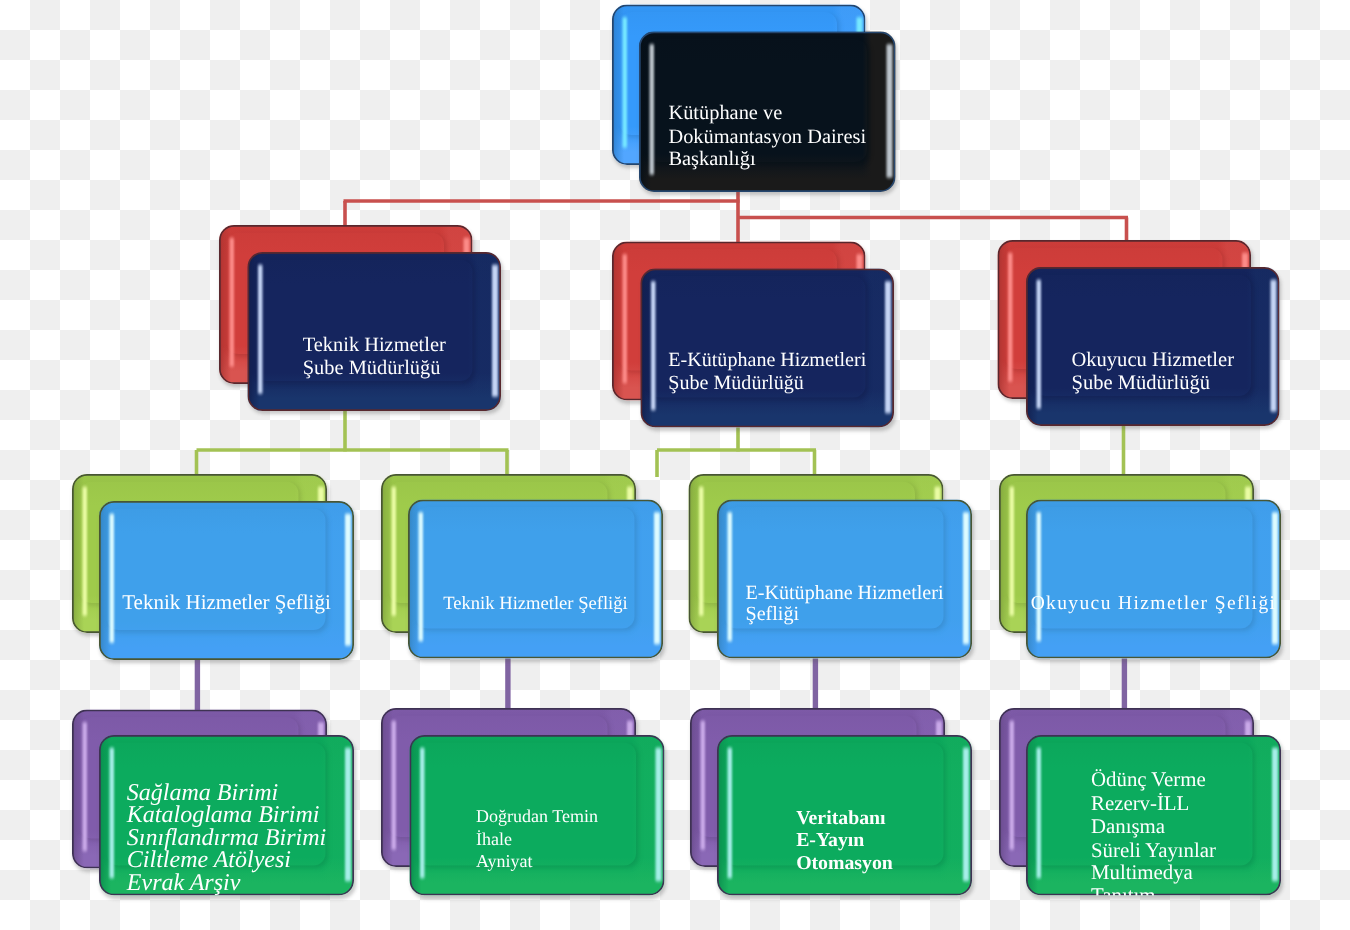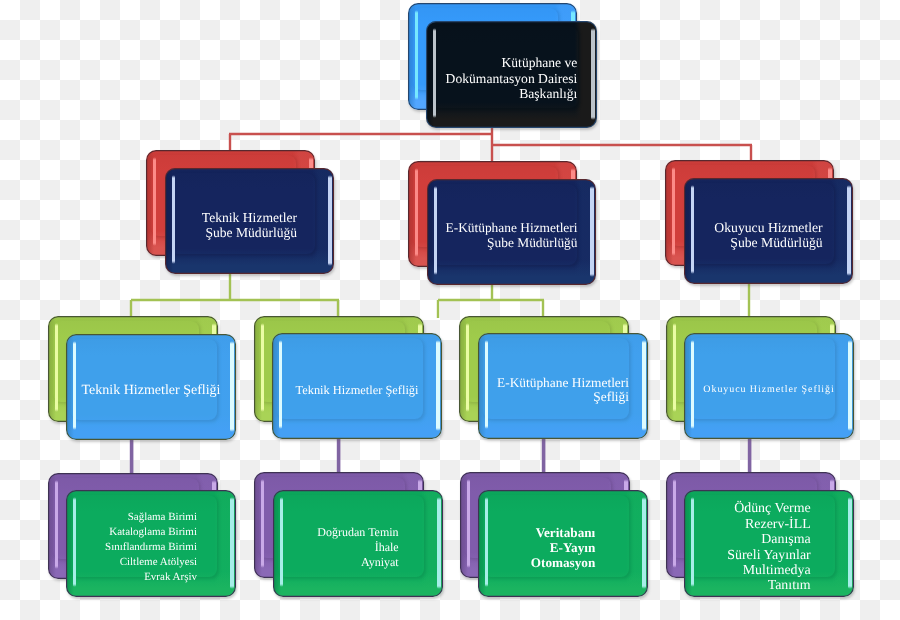--- a/index.html
+++ b/index.html
@@ -14,23 +14,23 @@
     background-size:40px 40px;
     background-position:0 0, 20px 20px;
   }
   #chart{position:absolute;left:0;top:0;width:900px;height:620px;}
   #links{position:absolute;left:0;top:0;width:900px;height:620px;pointer-events:none;}
   .node{position:absolute;left:0;top:0;}
   .card{position:absolute;border-radius:10px;}
   .card .glass{position:absolute;border-radius:8px;}
   .card .streakL,.card .streakR{position:absolute;border-radius:3px;}
   .cardtext{
-    position:absolute;left:-12px;top:4px;width:calc(100% + 24px);height:100%;
+    position:absolute;left:-12px;top:16px;width:calc(100% + 24px);height:100%;
     display:flex;align-items:center;justify-content:center;
-    text-align:right;color:#ffffff;
+    text-align:left;color:#ffffff;
     white-space:pre;
     -webkit-font-smoothing:antialiased;
     text-rendering:geometricPrecision;
     transform:translateZ(0);
     opacity:0.999;
   }
 </style>
 </head>
 <body>
 
@@ -155,34 +155,34 @@
     <div class="node">
       <div class="card" style="width: 170px; height: 106px; overflow: hidden; background: linear-gradient(90deg, rgba(124, 158, 59, 0.85) 0px, rgba(130, 166, 62, 0.55) 3px, rgba(159, 203, 75, 0) 8px, rgba(159, 203, 75, 0) calc(100% - 22px), rgba(169, 211, 86, 0.35) calc(100% - 16px), rgba(169, 211, 86, 0.35) 100%), linear-gradient(rgb(154, 197, 73) 0%, rgb(159, 203, 75) 20%, rgb(159, 203, 75) 76%, rgb(169, 211, 86) 92%, rgb(169, 211, 86) 100%); box-shadow: rgb(72, 86, 52) 0px 0px 0px 1.15px inset, rgba(90, 90, 90, 0.32) 1px 2px 2.5px; left: 666px; top: 316px;">
         <div class="glass" style="left: 5px; top: 5px; width: 146px; height: 81px; background: transparent; box-shadow: rgba(124, 158, 59, 0.42) 1.5px 1.5px 3px 0px;"></div>
         <div class="streakL" style="left: 6.6px; top: 7px; width: 3.2px; height: 89px; background: linear-gradient(rgba(234, 252, 164, 0) 0px, rgb(234, 252, 164) 3px, rgb(234, 252, 164) calc(100% - 3px), rgba(234, 252, 164, 0) 100%); filter: blur(0.65px);"></div>
         <div class="streakR" style="right: 2.4px; top: 7px; width: 3.2px; height: 91px; background: linear-gradient(rgba(234, 252, 164, 0) 0px, rgb(234, 252, 164) 3px, rgb(234, 252, 164) calc(100% - 3px), rgba(234, 252, 164, 0) 100%); filter: blur(0.7px);"></div>
       </div>
       <div class="card" style="width: 170px; height: 106px; overflow: hidden; background: linear-gradient(90deg, rgba(49, 125, 183, 0.85) 0px, rgba(52, 131, 193, 0.55) 3px, rgba(63, 160, 235, 0) 8px, rgba(63, 160, 235, 0) calc(100% - 22px), rgba(68, 160, 245, 0.35) calc(100% - 16px), rgba(68, 160, 245, 0.35) 100%), linear-gradient(rgb(61, 155, 228) 0%, rgb(63, 160, 235) 20%, rgb(63, 160, 235) 76%, rgb(68, 160, 245) 92%, rgb(68, 160, 245) 100%); box-shadow: rgb(72, 86, 52) 0px 0px 0px 1.15px inset, rgba(90, 90, 90, 0.32) 1px 2px 2.5px; left: 684px; top: 333px;">
         <div class="glass" style="left: 5px; top: 5px; width: 146px; height: 81px; background: transparent; box-shadow: rgba(49, 125, 183, 0.42) 1.5px 1.5px 3px 0px;"></div>
         <div class="streakL" style="left: 6.6px; top: 7px; width: 3.2px; height: 89px; background: linear-gradient(rgba(220, 251, 255, 0) 0px, rgb(220, 251, 255) 3px, rgb(220, 251, 255) calc(100% - 3px), rgba(220, 251, 255, 0) 100%); filter: blur(0.65px);"></div>
         <div class="streakR" style="right: 2.4px; top: 7px; width: 3.2px; height: 91px; background: linear-gradient(rgba(220, 251, 255, 0) 0px, rgb(220, 251, 255) 3px, rgb(220, 251, 255) calc(100% - 3px), rgba(220, 251, 255, 0) 100%); filter: blur(0.7px);"></div>
-        <div class="cardtext" style="font-size: 10px; line-height: 18px; letter-spacing: 0.92px; font-family: Liberation Serif, serif;">Okuyucu Hizmetler Şefliği</div>
+        <div class="cardtext" style="font-size: 13px; line-height: 18px; letter-spacing: 0.92px; font-family: Liberation Serif, serif;">Okuyucu Hizmetler Şefliği</div>
       </div>
     </div>
     <div class="node">
       <div class="card" style="width: 170px; height: 106px; overflow: hidden; background: linear-gradient(90deg, rgba(100, 72, 133, 0.85) 0px, rgba(105, 75, 140, 0.55) 3px, rgba(128, 92, 171, 0) 8px, rgba(128, 92, 171, 0) calc(100% - 22px), rgba(138, 104, 182, 0.35) calc(100% - 16px), rgba(138, 104, 182, 0.35) 100%), linear-gradient(rgb(124, 89, 166) 0%, rgb(128, 92, 171) 20%, rgb(128, 92, 171) 76%, rgb(138, 104, 182) 92%, rgb(138, 104, 182) 100%); box-shadow: rgb(62, 50, 83) 0px 0px 0px 1.15px inset, rgba(90, 90, 90, 0.32) 1px 2px 2.5px; left: 48px; top: 473px;">
         <div class="glass" style="left: 5px; top: 5px; width: 146px; height: 81px; background: transparent; box-shadow: rgba(100, 72, 133, 0.42) 1.5px 1.5px 3px 0px;"></div>
         <div class="streakL" style="left: 6.6px; top: 7px; width: 3.2px; height: 89px; background: linear-gradient(rgba(201, 169, 232, 0) 0px, rgb(201, 169, 232) 3px, rgb(201, 169, 232) calc(100% - 3px), rgba(201, 169, 232, 0) 100%); filter: blur(0.65px);"></div>
         <div class="streakR" style="right: 2.4px; top: 7px; width: 3.2px; height: 91px; background: linear-gradient(rgba(201, 169, 232, 0) 0px, rgb(201, 169, 232) 3px, rgb(201, 169, 232) calc(100% - 3px), rgba(201, 169, 232, 0) 100%); filter: blur(0.7px);"></div>
       </div>
       <div class="card" style="width: 170px; height: 107px; overflow: hidden; background: linear-gradient(90deg, rgba(9, 133, 73, 0.85) 0px, rgba(10, 140, 77, 0.55) 3px, rgba(12, 171, 94, 0) 8px, rgba(12, 171, 94, 0) calc(100% - 22px), rgba(27, 180, 96, 0.35) calc(100% - 16px), rgba(27, 180, 96, 0.35) 100%), linear-gradient(rgb(12, 166, 91) 0%, rgb(12, 171, 94) 20%, rgb(12, 171, 94) 76%, rgb(27, 180, 96) 92%, rgb(27, 180, 96) 100%); box-shadow: rgb(62, 50, 83) 0px 0px 0px 1.15px inset, rgba(90, 90, 90, 0.32) 1px 2px 2.5px; left: 66px; top: 490px;">
         <div class="glass" style="left: 5px; top: 5px; width: 146px; height: 82px; background: transparent; box-shadow: rgba(9, 133, 73, 0.42) 1.5px 1.5px 3px 0px;"></div>
         <div class="streakL" style="left: 6.6px; top: 7px; width: 3.2px; height: 90px; background: linear-gradient(rgba(166, 238, 232, 0) 0px, rgb(166, 238, 232) 3px, rgb(166, 238, 232) calc(100% - 3px), rgba(166, 238, 232, 0) 100%); filter: blur(0.65px);"></div>
         <div class="streakR" style="right: 2.4px; top: 7px; width: 3.2px; height: 92px; background: linear-gradient(rgba(166, 238, 232, 0) 0px, rgb(166, 238, 232) 3px, rgb(166, 238, 232) calc(100% - 3px), rgba(166, 238, 232, 0) 100%); filter: blur(0.7px);"></div>
-        <div class="cardtext" style="font-size: 11px; line-height: 14.9px;">Sağlama Birimi
+        <div class="cardtext" style="font-size: 16px; line-height: 14.9px; font-style: italic;">Sağlama Birimi
 Kataloglama Birimi
 Sınıflandırma Birimi
 Ciltleme Atölyesi
 Evrak Arşiv</div>
       </div>
     </div>
     <div class="node">
       <div class="card" style="width: 170px; height: 106px; overflow: hidden; background: linear-gradient(90deg, rgba(100, 72, 133, 0.85) 0px, rgba(105, 75, 140, 0.55) 3px, rgba(128, 92, 171, 0) 8px, rgba(128, 92, 171, 0) calc(100% - 22px), rgba(138, 104, 182, 0.35) calc(100% - 16px), rgba(138, 104, 182, 0.35) 100%), linear-gradient(rgb(124, 89, 166) 0%, rgb(128, 92, 171) 20%, rgb(128, 92, 171) 76%, rgb(138, 104, 182) 92%, rgb(138, 104, 182) 100%); box-shadow: rgb(62, 50, 83) 0px 0px 0px 1.15px inset, rgba(90, 90, 90, 0.32) 1px 2px 2.5px; left: 254px; top: 472px;">
         <div class="glass" style="left: 5px; top: 5px; width: 146px; height: 81px; background: transparent; box-shadow: rgba(100, 72, 133, 0.42) 1.5px 1.5px 3px 0px;"></div>
         <div class="streakL" style="left: 6.6px; top: 7px; width: 3.2px; height: 89px; background: linear-gradient(rgba(201, 169, 232, 0) 0px, rgb(201, 169, 232) 3px, rgb(201, 169, 232) calc(100% - 3px), rgba(201, 169, 232, 0) 100%); filter: blur(0.65px);"></div>

